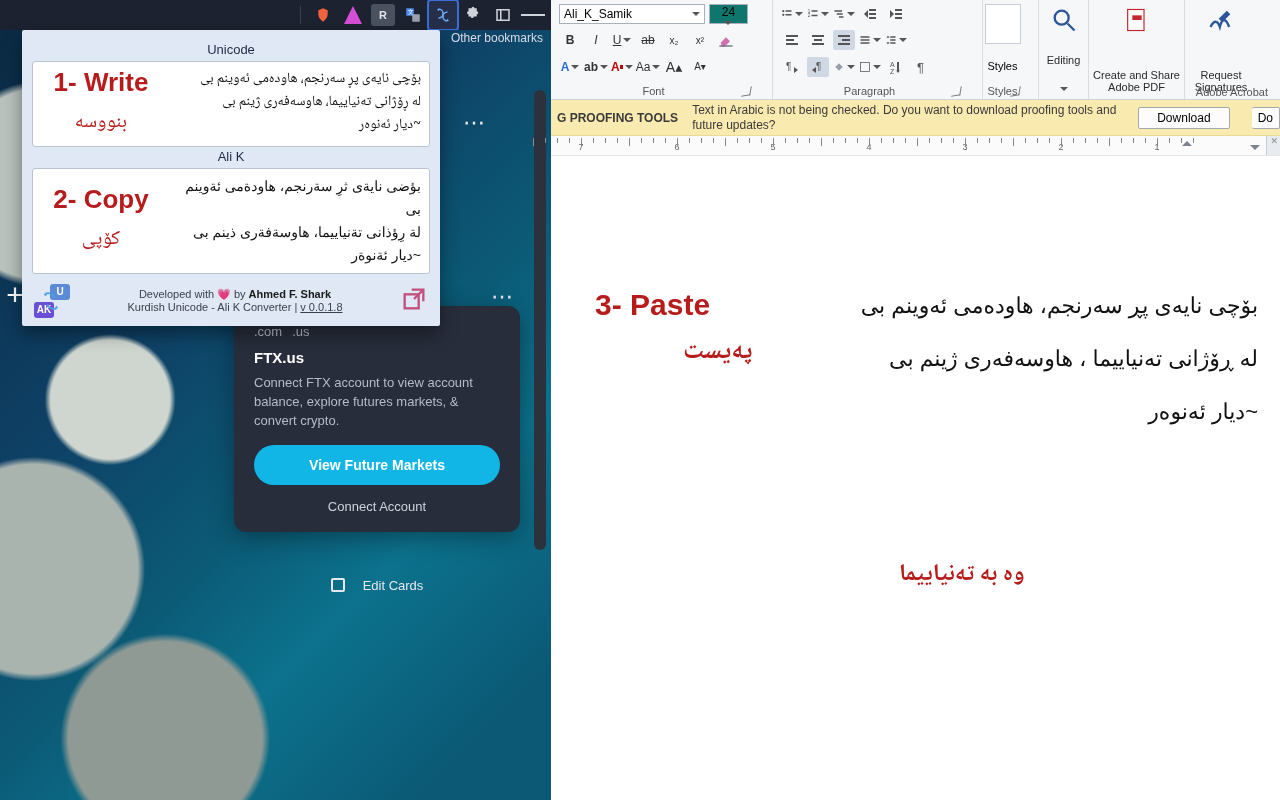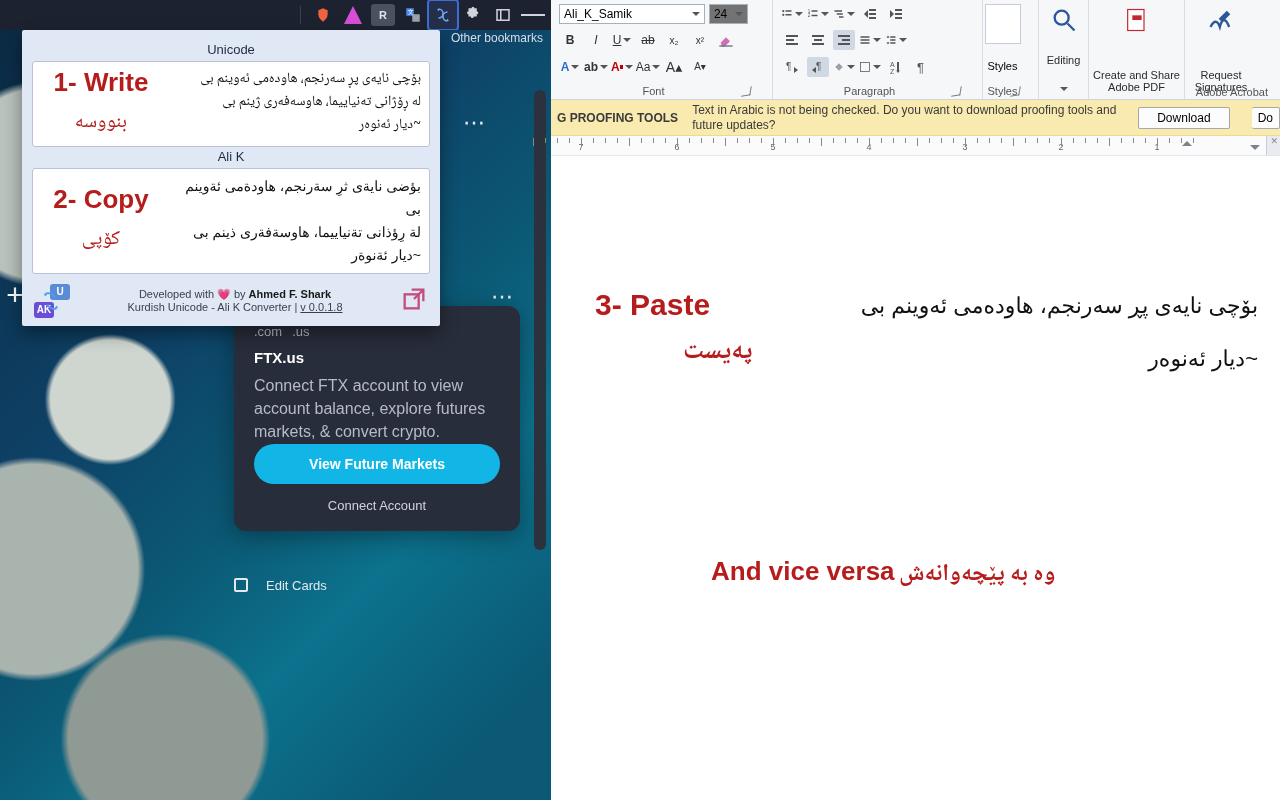--- a/index.html
+++ b/index.html
@@ -28,24 +28,24 @@
       radial-gradient(circle at 6% 70%, #aab4af 0 14%, transparent 15%),
       radial-gradient(circle at 30% 92%, #8f9a95 0 12%, transparent 13%),
       linear-gradient(135deg, #0b2a44 0%, #0e4166 35%, #0b5975 55%, #0c728d 70%, #0b5975 90%);
     overflow: hidden;
   }
   .ntp-dots { position: absolute; top: 80px; right: 64px; color: #e8ebef; font-size: 22px; letter-spacing: 2px; }
   .ntp-dots.second { top: 254px; right: 36px; }
   .ftx-card { position: absolute; left: 234px; top: 276px; width: 286px; background: #272d3b; border-radius: 12px; padding: 18px 20px 14px 20px; color: #d3d7df; box-shadow: 0 6px 24px rgba(0,0,0,.35); }
   .ftx-pills { display: flex; gap: 10px; margin-bottom: 10px; color: #b6bbc6; font-size: 13px; }
   .ftx-title { color: #fff; font-weight: 700; font-size: 15px; margin-bottom: 8px; }
-  .ftx-desc { font-size: 16px; line-height: 1.45; color: #b6bbc6; }
+  .ftx-desc { font-size: 13px; line-height: 1.45; color: #b6bbc6; margin-bottom: 14px; }
   .ftx-btn { display: block; width: 100%; text-align: center; padding: 12px 0; border-radius: 22px; background: #12b6e6; color: #fff; font-weight: 700; font-size: 14px; border: none; margin-bottom: 10px; }
   .ftx-link { display: block; text-align: center; color: #cfd3dc; font-size: 13px; padding: 4px 0; }
-  .edit-cards { position: absolute; left: 234px; top: 540px; width: 286px; height: 30px; display: flex; align-items: center; justify-content: flex-start; gap: 18px; color: #e5e8ee; font-size: 13px; }
+  .edit-cards { position: absolute; left: 234px; top: 540px; width: 286px; height: 30px; display: flex; align-items: center; justify-content: center; gap: 18px; color: #e5e8ee; font-size: 13px; }
   .edit-cards .sq { width: 14px; height: 14px; border: 2px solid #e5e8ee; border-radius: 2px; }
   .addsite { position: absolute; left: 0; bottom: 490px; width: 30px; height: 30px; color: #fff; font-size: 30px; text-align: center; line-height: 30px; }
 
   
   .ext-popup { position: absolute; left: 22px; top: 30px; width: 418px; background: #dfe8f4; border-radius: 2px; box-shadow: 0 8px 18px rgba(0,0,0,.4); padding: 10px 10px 8px 10px; z-index: 20; }
   .ext-label { text-align: center; font-size: 13px; color: #1c2a44; margin: 2px 0 4px; }
   .ext-box { background: #fff; border: 1px solid #b9c3d3; border-radius: 3px; padding: 6px 8px; display: flex; gap: 8px; min-height: 78px; align-items: stretch; }
   .ext-left { width: 120px; display: flex; flex-direction: column; align-items: center; justify-content: center; }
   .ext-left .big { color: #b71c1c; font-weight: 700; font-size: 26px; line-height: 1.1; }
   .ext-left .kur { font-family: "Noto Naskh Arabic","Tahoma",sans-serif; color: #b71c1c; font-size: 20px; margin-top: 9px; }
@@ -70,21 +70,21 @@
   .word-tabs { height: 22px; display: flex; align-items: flex-end; gap: 18px; padding-left: 2px; font-size: 12px; color: #2a2a2a; }
   .word-tabs span.active { color: #2b579a; border-bottom: 2px solid #2b579a; padding-bottom: 2px; }
 
   .ribbon { height: 100px; border-bottom: 1px solid #d0d4da; background: #f6f7f9; display: flex; }
   
   .rgroup { border-right: 1px solid #d9dde3; padding: 4px 24px 2px 8px; display: flex; flex-direction: column; justify-content: space-between; }
   .rgroup .label { font-size: 11px; color: #555; text-align: center; padding-top: 2px; position: relative; }
   .rgroup .label .dl { position: absolute; right: -4px; bottom: 0; width: 10px; height: 10px; }
   .font-row1 { display: flex; gap: 4px; }
   .font-name { width: 150px; height: 20px; border: 1px solid #a7b0bd; background: #fff; font-size: 12px; padding: 0 4px; display: flex; align-items: center; justify-content: space-between; }
-  .font-size { width: 40px; height: 20px; border: 1px solid #a7b0bd; background: #737373; font-size: 12px; padding: 0 4px; display: flex; align-items: center; justify-content: space-between; }
+  .font-size { width: 40px; height: 20px; border: 1px solid #a7b0bd; background: #0f766e; font-size: 12px; padding: 0 4px; display: flex; align-items: center; justify-content: space-between; flex-direction: column; }
   .font-row2, .font-row3 { display: flex; gap: 4px; align-items: center; }
   .rb { width: 22px; height: 20px; display: flex; align-items: center; justify-content: center; font-size: 12px; color: #333; border-radius: 2px; }
   .rb.drop::after { content: ""; margin-left: 2px; border: 4px solid transparent; border-top-color: #555; display: inline-block; transform: translateY(2px); }
   .rb.bold { font-weight: 700; }
   .rb.italic { font-style: italic; }
   .rb.under { text-decoration: underline; }
   .rb.strike { text-decoration: line-through; }
   .rb.sub, .rb.sup { font-size: 10px; }
   .rb .swatch { width: 14px; height: 4px; display: block; }
   .rb .swatchA { color: #c00000; font-weight: 700; }
@@ -535,18 +535,18 @@
       <span class="tick" style="left: 618px; height: 5px;"></span>
       <span class="tick" style="left: 630px; height: 5px;"></span>
       <span class="tick" style="left: 642px; height: 5px;"></span>
     </div>
 
   <div class="doc-area">
     <span class="red-h en">3- Paste</span>
     <span class="red-h ku">پەیست</span>
     <div class="poem">
       <div>بۆچی نایەی پڕ سەرنجم، هاودەمی ئەوینم بی</div>
+      <div>لە ڕۆژانی تەنیاییما ، هاوسەفەری ژینم بی</div>
       <div>~دیار ئەنوەر</div>
     </div>
-    <span class="vice-en">And vice versa</span>
-    <span class="vice-ku">وە بە پێچەوانەش</span>
+    <span class="vice-ku">وە بە تەنیاییما</span>
   </div>
 </div>
 
 </body></html>

